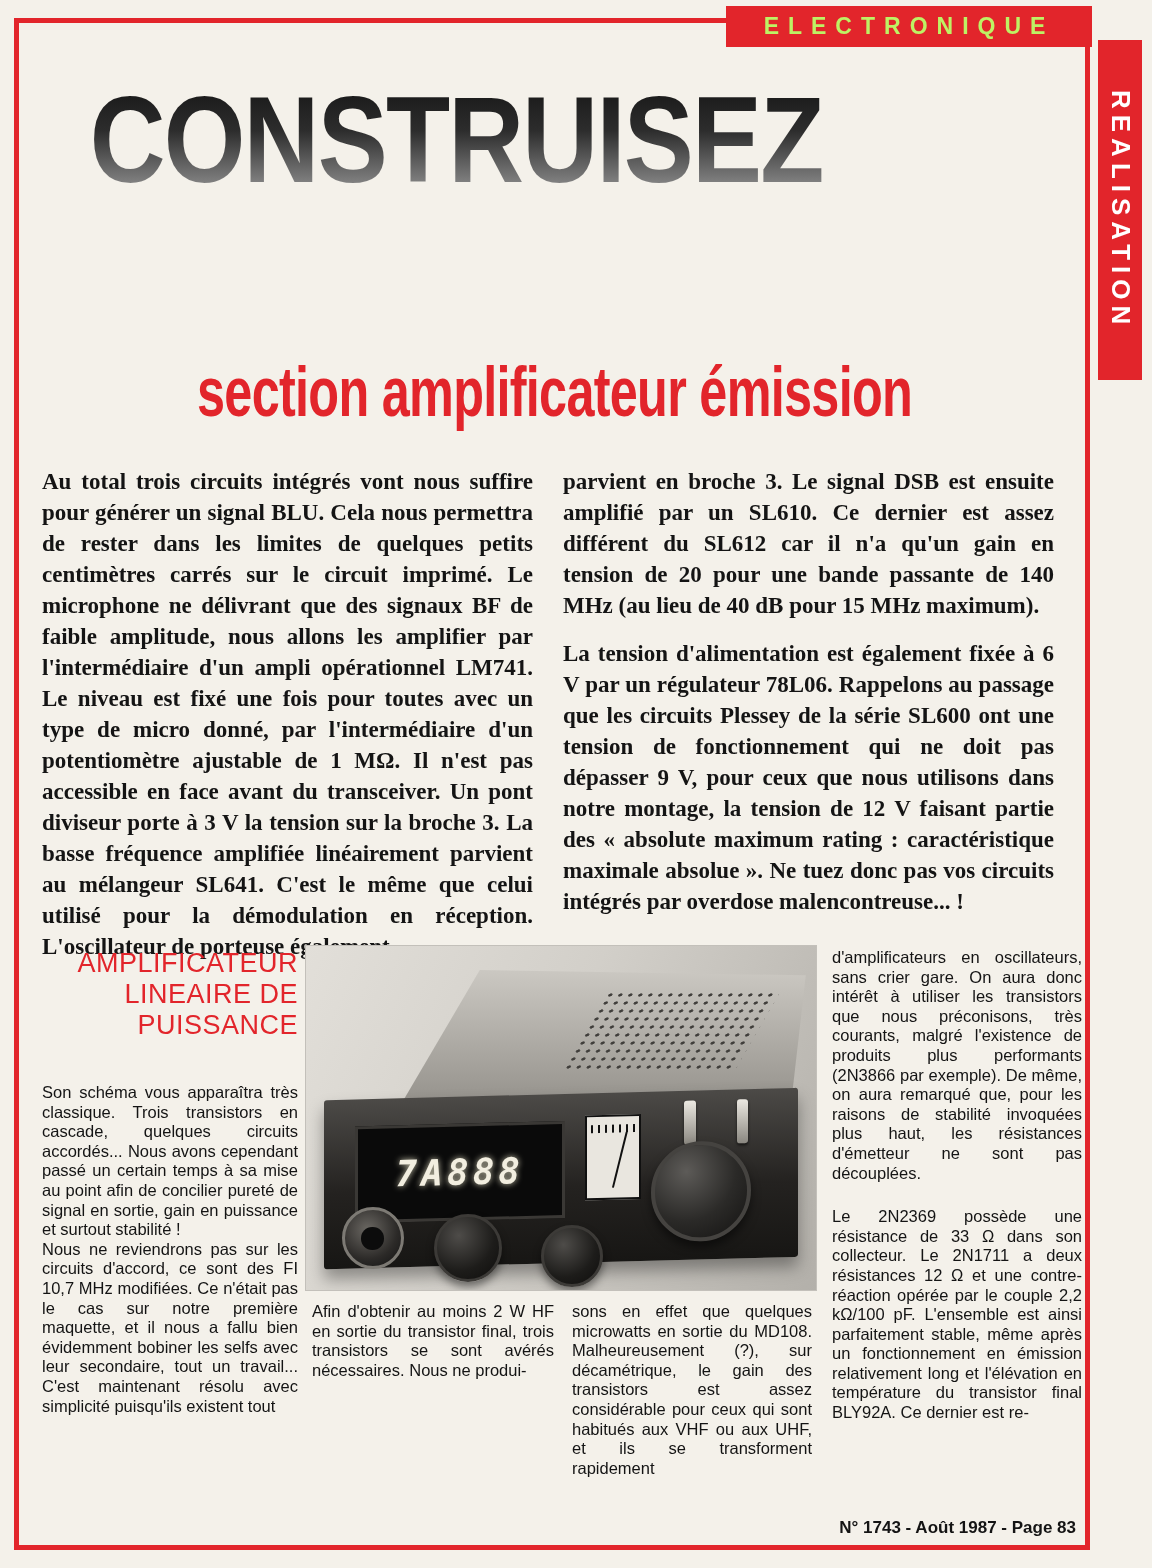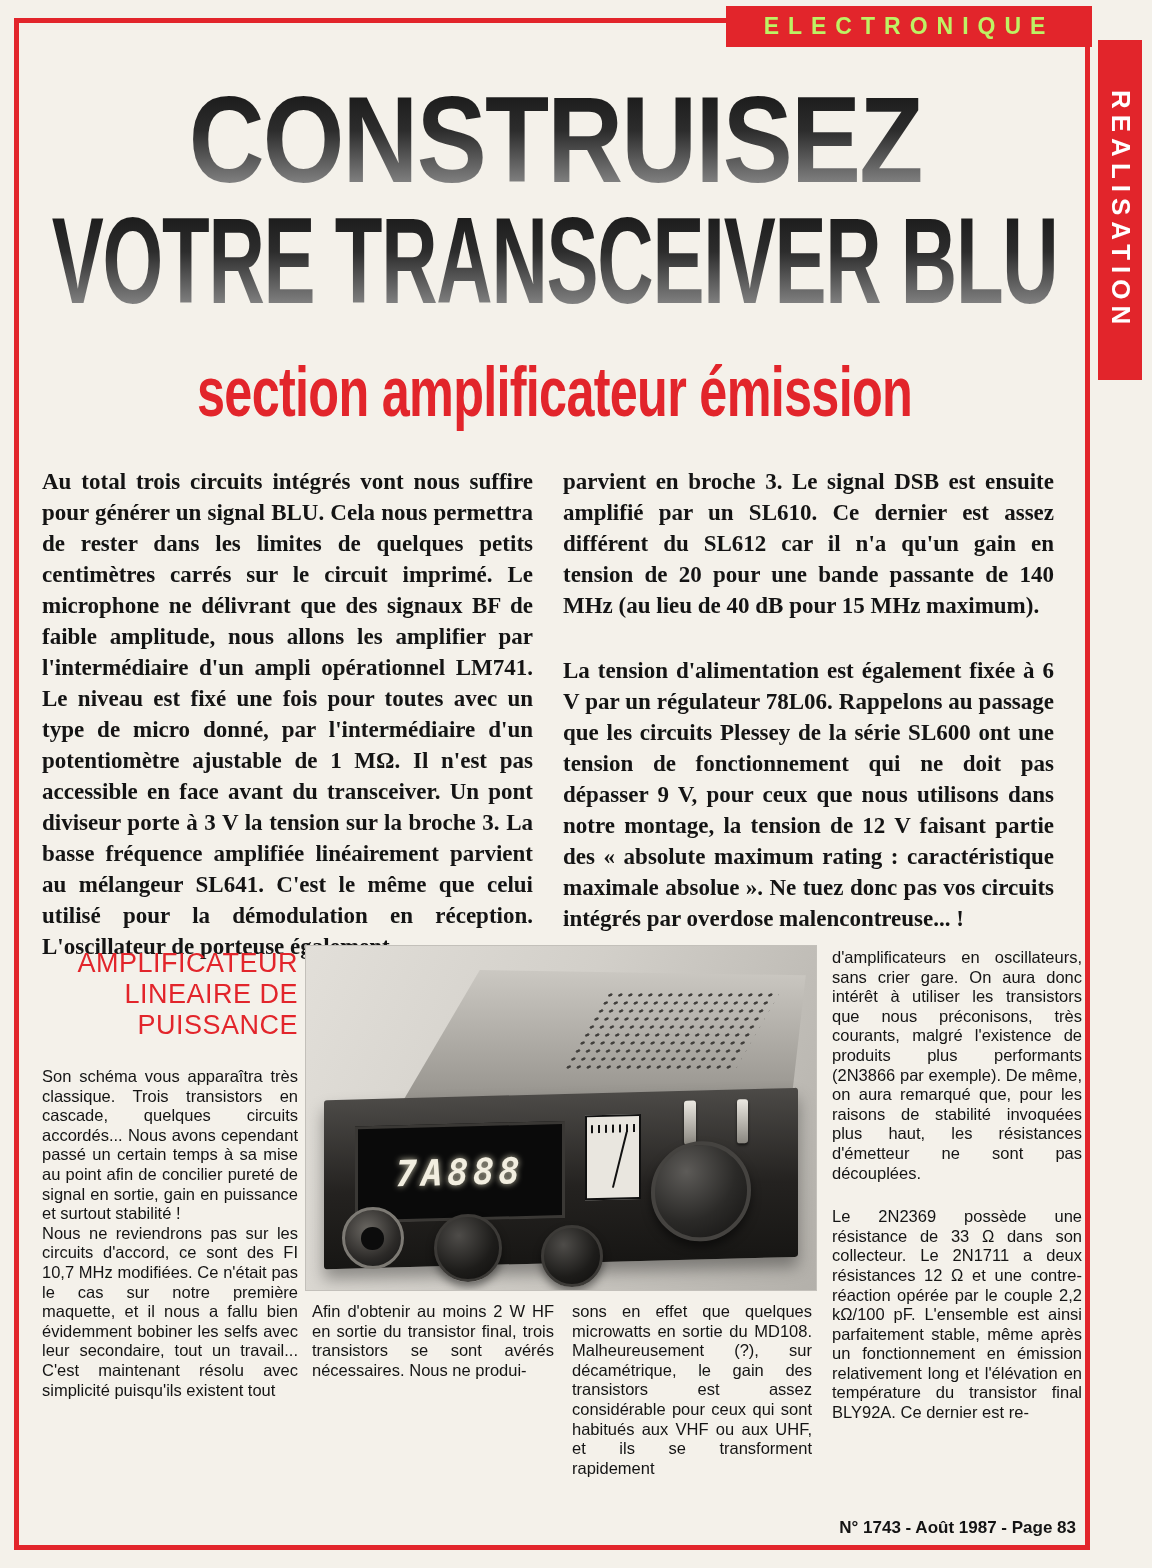--- a/index.html
+++ b/index.html
@@ -29,21 +29,21 @@
   .side-banner {
     position:absolute; left:1098px; top:40px; width:44px; height:340px;
     background:#e2252b; color:#fff;
     display:flex; align-items:center; justify-content:center;
     writing-mode:vertical-rl;
     font-weight:bold; font-size:26px; letter-spacing:6px;
   }
   
   .title {
     position:absolute; left:30px; top:82px; right:72px;
-    display:flex; flex-direction:column; align-items:center;gap:8px;
+    display:flex; flex-direction:row; gap:8px;
   }
   .title-line {
     display:inline-block; white-space:nowrap;
     font-weight:bold; font-size:122px; line-height:0.96; letter-spacing:-2px;
     color:#3a3a3a;
     background:linear-gradient(180deg,#161616 0%,#2d2d2d 42%,#9a9a9a 100%);
     -webkit-background-clip:text; background-clip:text;
     -webkit-text-fill-color:transparent;
     transform-origin:50% 50%;
   }
@@ -62,34 +62,34 @@
   
   .intro {
     position:absolute; left:42px; top:466px; width:1012px;
     display:flex; gap:30px;
     font-family:"Liberation Serif", serif;
     font-weight:bold; font-size:23px; line-height:31px;
     text-align:justify; hyphens:auto; overflow-wrap:break-word;
   }
   .intro-col { flex:1 1 0; }
   .intro p { margin:0; }
-  .intro p + p { margin-top:34px; }
+  .intro p + p { margin-top:17px; }
   
   .lower-col {
     position:absolute;
     font-size:16.5px; line-height:19.6px;
     text-align:justify; hyphens:auto; overflow-wrap:break-word;
   }
   .lower-col p { margin:0; }
   .col1 { left:42px;  top:948px; width:256px; }
   .col2 { left:312px; top:1302px; width:242px; }
   .col3 { left:572px; top:1302px; width:240px; }
   .col4 { left:832px; top:948px; width:250px; }
   .col4 p + p { margin-top:24px; }
-  .col1 .body-start { margin-top:26px; }
+  .col1 .body-start { margin-top:42px; }
   .red-heading {
     color:#e2252b; font-weight:normal; font-size:27px; line-height:31px;
     letter-spacing:0.5px; text-align:right;
   }
   .red-heading span { display:block; }
   
   .photo {
     position:absolute; left:306px; top:946px; width:510px; height:344px;
     background:linear-gradient(115deg,#e2dfd9 0%,#d2cfc9 45%,#b3b0aa 100%);
     outline:1px solid #c3c0ba;

